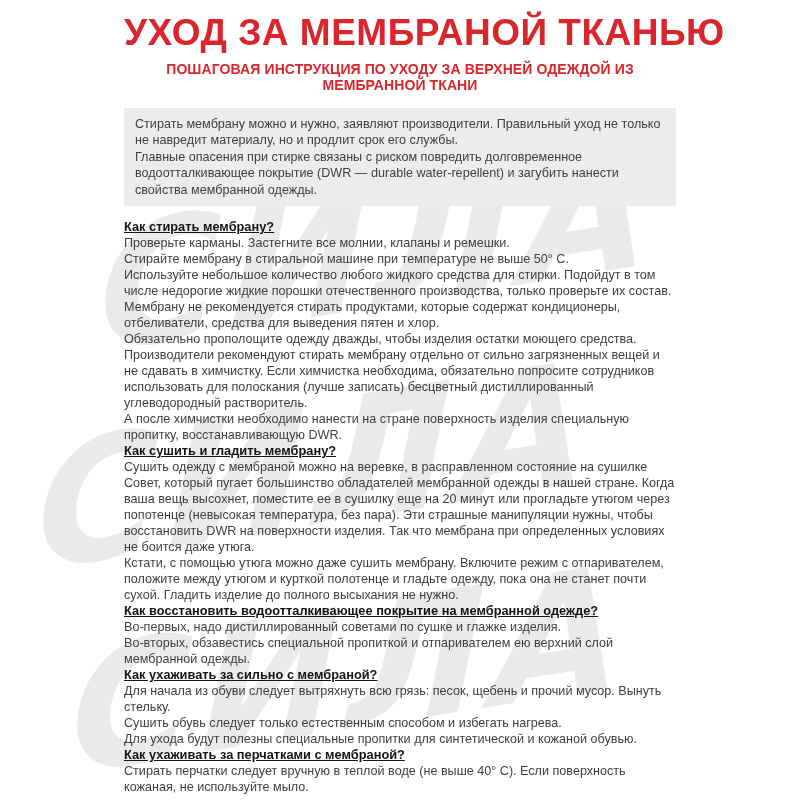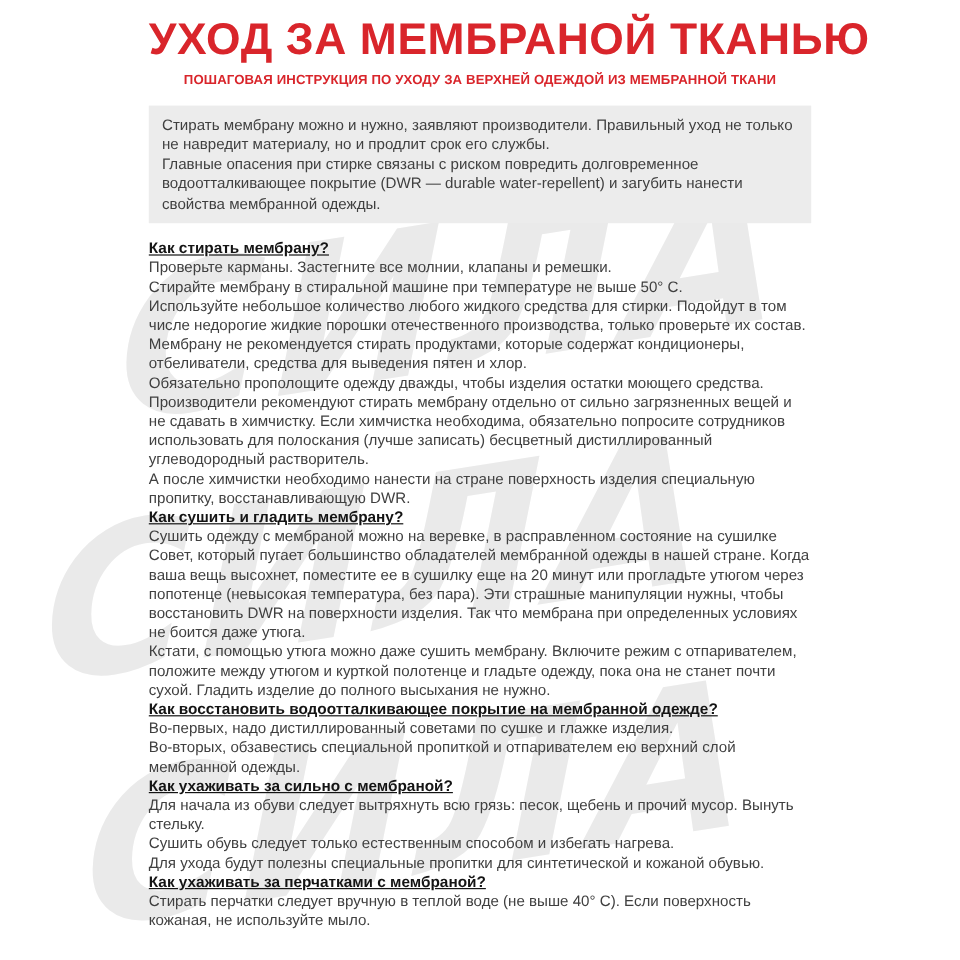--- a/index.html
+++ b/index.html
@@ -41,21 +41,21 @@
     margin:0 0 8px 0;
     text-align:left;
     color:var(--accent);
     font-size:37px;line-height:1.05;
     font-weight:800;letter-spacing:0.5px;
     white-space:nowrap;
   }
   .subtitle{
     text-align:center;
     color:var(--accent);
-    font-size:11px;font-weight:bold;
+    font-size:14px;font-weight:bold;
     letter-spacing:0.1px;
     margin:0 0 15px 0;
   }
   .intro-box{
     background:var(--intro-bg);
     padding:8px 11px;
     margin:0 0 13px 0;
   }
   .intro-box p{
     margin:0;

